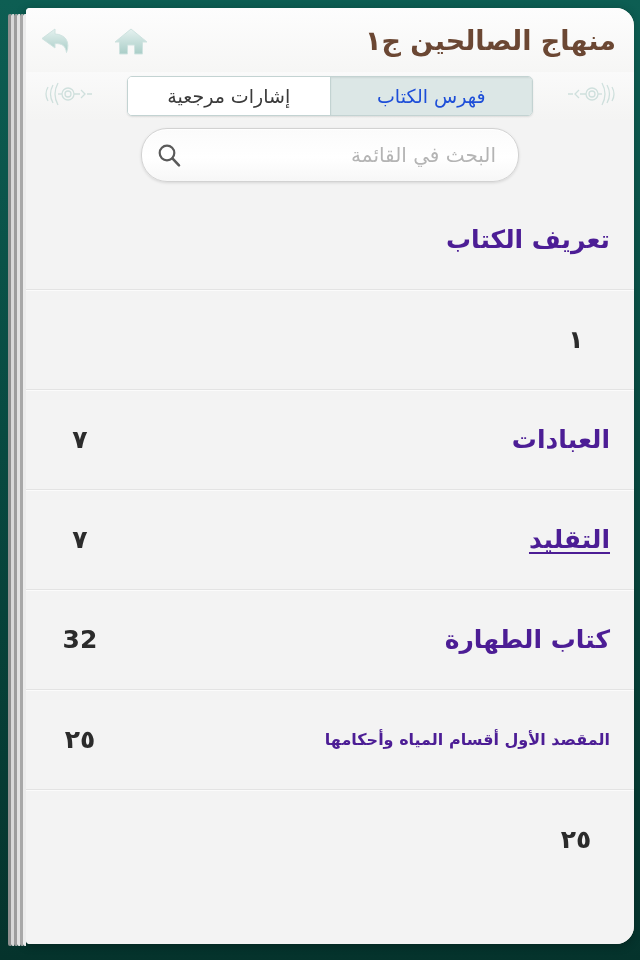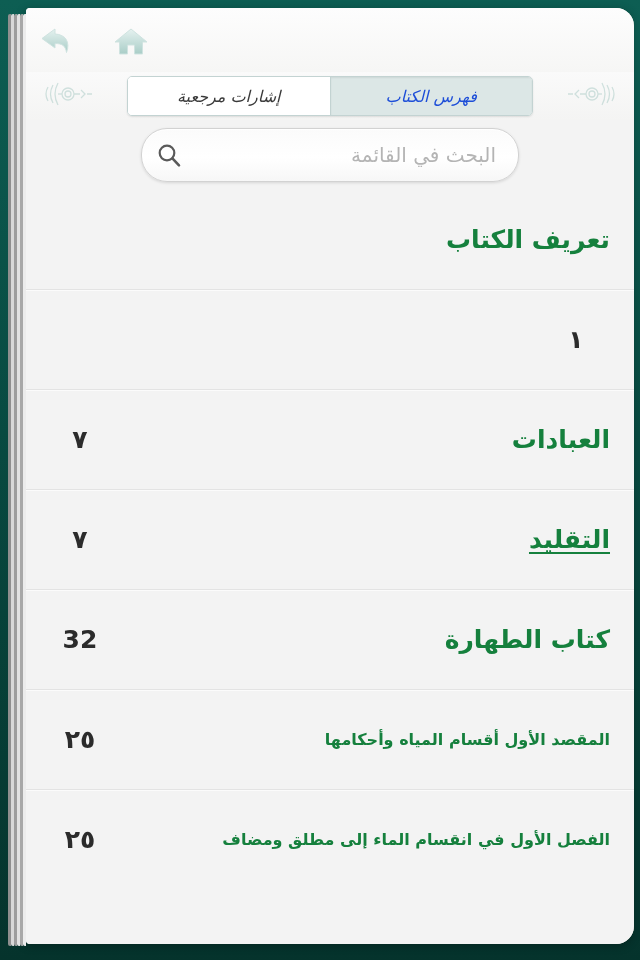--- a/index.html
+++ b/index.html
@@ -69,24 +69,23 @@
   }
   #tabs{
     display:flex;flex-direction:row;
     width:404px;height:38px;
     border:1px solid #c3d3d2;border-radius:5px;
     overflow:hidden;
     box-shadow:0 1px 2px rgba(0,0,0,.10);
   }
   .tab{
     flex:1;display:flex;align-items:center;justify-content:center;
-    font-size:16px;color:#3a3a3a;
+    font-size:19px;color:#3a3a3a;
     cursor:pointer;
     background:#ffffff;
-    font-style:italic;
   }
   .tab.active{
     background:#dce7e6;
     color:#1d4ed8;
     box-shadow:inset 0 1px 2px rgba(0,0,0,.07);
   }
   .tab + .tab{border-right:1px solid #c3d3d2;}
   .ornament{
     position:absolute;top:50%;transform:translateY(-50%);
     opacity:.55;
@@ -136,21 +135,21 @@
     min-height:99px;
     padding:0 22px 0 18px;
     border-top:1px solid #e3e3e3;
     box-shadow:inset 0 1px 0 #fbfbfb;
     cursor:pointer;
   }
   .row:first-child{border-top:0;box-shadow:none;}
   .row-title{
     flex:1;
     text-align:right;
-    font-size:25px;font-weight:bold;color:#15803d;
+    font-size:25px;font-weight:bold;color:#4c1d95;
     line-height:1.32;
     padding-right:2px;
   }
   .row.small .row-title{font-size:16px;}
   .row-title.active{text-decoration:underline;text-underline-offset:4px;}
   .row-page{
     flex:none;width:72px;
     text-align:center;
     font-size:25px;font-weight:bold;color:#2b2b2b;
     direction:ltr;
@@ -184,20 +183,21 @@
           <path d="M16 4 L3 13.5 L16 23 L16 18.5 C23 18.5 26.5 20.5 27.5 27.5 C31.5 17 26.5 9.5 16 9 Z" fill="url(#gTeal)" stroke="#cfe3e0" stroke-width="1"></path>
         </svg>
       </div>
 
       <div class="navicon" id="home-icon">
         <svg width="36" height="32" viewBox="0 0 36 32" aria-hidden="true">
           <path d="M18 4 L34 17 L29.5 17 L29.5 29 L21.5 29 L21.5 20 L14.5 20 L14.5 29 L6.5 29 L6.5 17 L2 17 Z" fill="url(#gTeal)" stroke="#cfe3e0" stroke-width="1"></path>
         </svg>
       </div>
 
+      <div id="title">منهاج الصالحين ج١</div>
     </div>
 
     <div id="tabbar">
 
       <div class="ornament" id="ornament-right">
         <svg width="58" height="30" viewBox="0 0 58 30" aria-hidden="true">
           <g fill="none" stroke="#aecdc8" stroke-width="1.3">
             <circle cx="26" cy="15" r="6"></circle>
               <circle cx="26" cy="15" r="3"></circle>
             <path d="M36 4 q6 11 0 22 M41 6 q5 9 0 18 M46 8 q4 7 0 14"></path>
@@ -255,19 +255,18 @@
         </div>
         <div class="row">
           <div class="row-title">كتاب الطهارة</div>
           <div class="row-page">32</div>
         </div>
         <div class="row small">
           <div class="row-title">المقصد الأول أقسام المياه وأحكامها</div>
           <div class="row-page">٢٥</div>
         </div>
         <div class="row small">
-          <div class="row-title">الفصل الأول في انقسام الماء إلى مطلق ومضاف</div>
           <div class="row-page">٢٥</div>
         </div>
       </div>
 
   </div>
 </div>
 
 </body></html>

